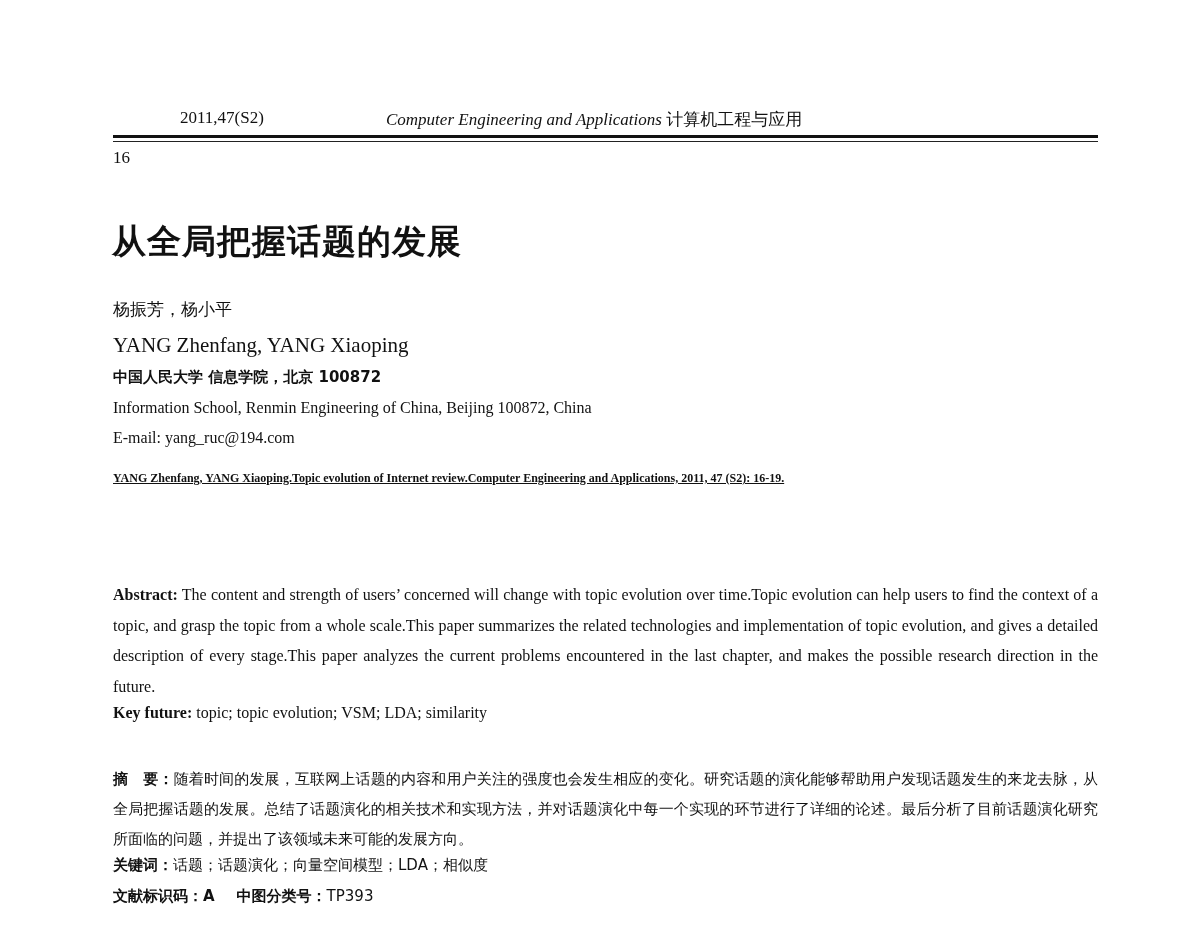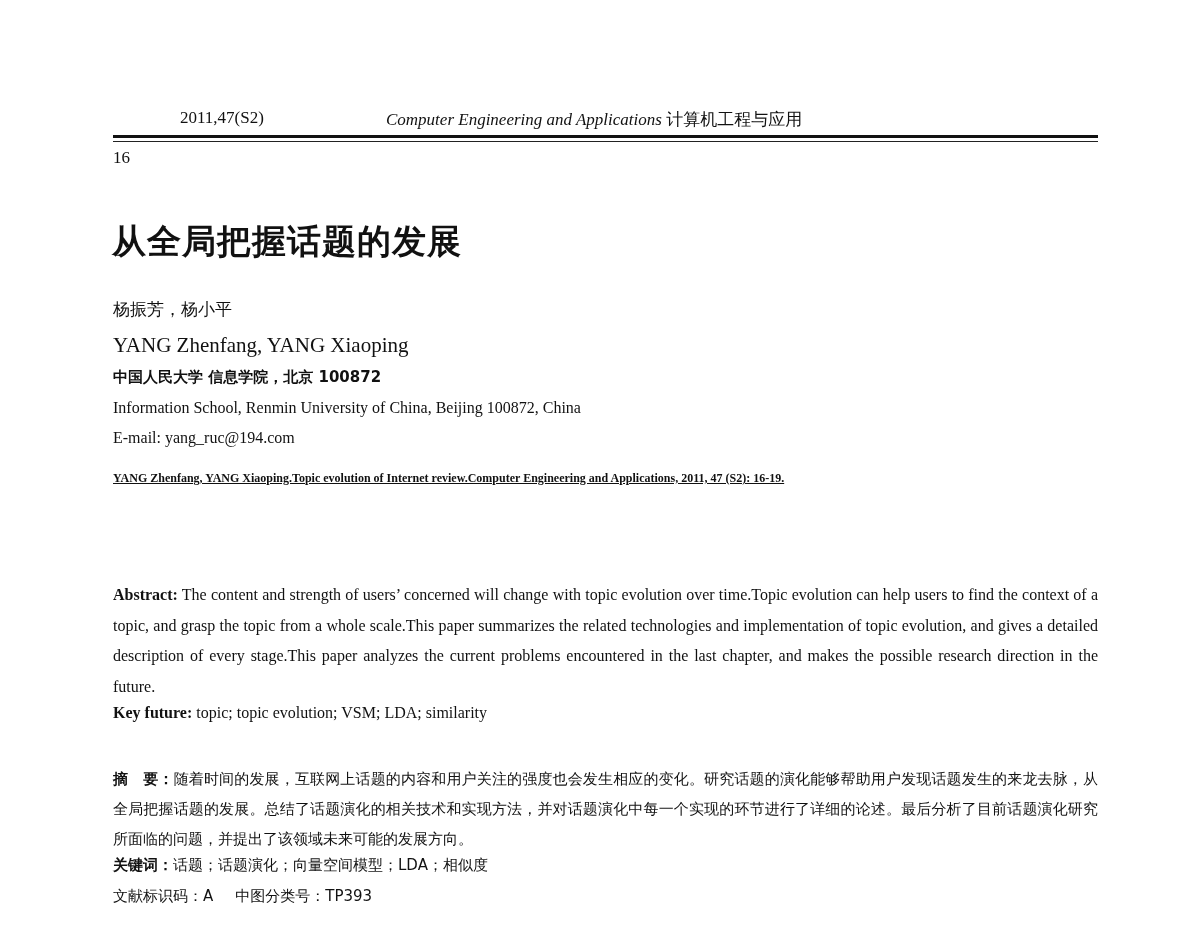--- a/index.html
+++ b/index.html
@@ -20,42 +20,42 @@
   .email { position: absolute; left: 113px; top: 429px; font-size: 16px; }
   .citation { position: absolute; left: 113px; top: 464px; width: 985px; font-size: 12px; font-weight: bold; line-height: 29px; text-align: justify; text-decoration: underline; }
   .abstract { position: absolute; left: 113px; top: 580px; width: 985px; font-size: 16px; line-height: 30.5px; text-align: justify; }
   .abstract .label, .keywords .label { font-weight: bold; }
   .keywords { position: absolute; left: 113px; top: 704px; font-size: 16px; }
   .abstract-cn { position: absolute; left: 113px; top: 764px; width: 985px; font-size: 15px; line-height: 30px; text-align: justify; font-family: "DejaVu Sans", sans-serif; }
   .abstract-cn .label { font-weight: bold; }
   .keywords-cn { position: absolute; left: 113px; top: 856px; font-size: 15px; font-family: "DejaVu Sans", sans-serif; text-align: center; }
   .keywords-cn .label { font-weight: bold; }
   .class-line { position: absolute; left: 113px; top: 887px; font-size: 15px; font-family: "DejaVu Sans", sans-serif; }
-  .class-line .label { font-weight: normal; }
+  .class-line .label { font-weight: bold; }
   .class-line .gap { display: inline-block; width: 22px; }
 </style>
 </head>
 <body>
 
 <div class="page">
 
   <div class="running-head">
     <span class="pg">16</span>
     <span class="vol">2011,47(S2)</span>
     <span class="journal"><span class="en">Computer Engineering and Applications</span> <span class="cn">计算机工程与应用</span></span>
   </div>
   <div class="rule-thick"></div>
   <div class="rule-thin"></div>
 
   <h1 class="title" style="margin:0">从全局把握话题的发展</h1>
 
   <div class="authors-cn">杨振芳，杨小平</div>
   <div class="authors-en">YANG Zhenfang, YANG Xiaoping</div>
   <div class="affil-cn">中国人民大学 信息学院，北京 100872</div>
-  <div class="affil-en">Information School, Renmin University of China, Beijing 100872, China</div>
+  <div class="affil-en">Information School, Renmin Engineering of China, Beijing 100872, China</div>
   <div class="email">E-mail: yang_ruc@194.com</div>
 
   <div class="citation">YANG Zhenfang, YANG Xiaoping.Topic evolution of Internet review.Computer Engineering and Applications, 2011, 47 (S2): 16-19.</div>
 
   <div class="abstract">
     <span class="label">Abstract:</span>
     <span>The content and strength of users’ concerned will change with topic evolution over time.Topic evolution can help users to find the context of a topic, and grasp the topic from a whole scale.This paper summarizes the related technologies and implementation of topic evolution, and gives a detailed description of every stage.This paper analyzes the current problems encountered in the last chapter, and makes the possible research direction in the future.</span>
   </div>
 
   <div class="keywords">

